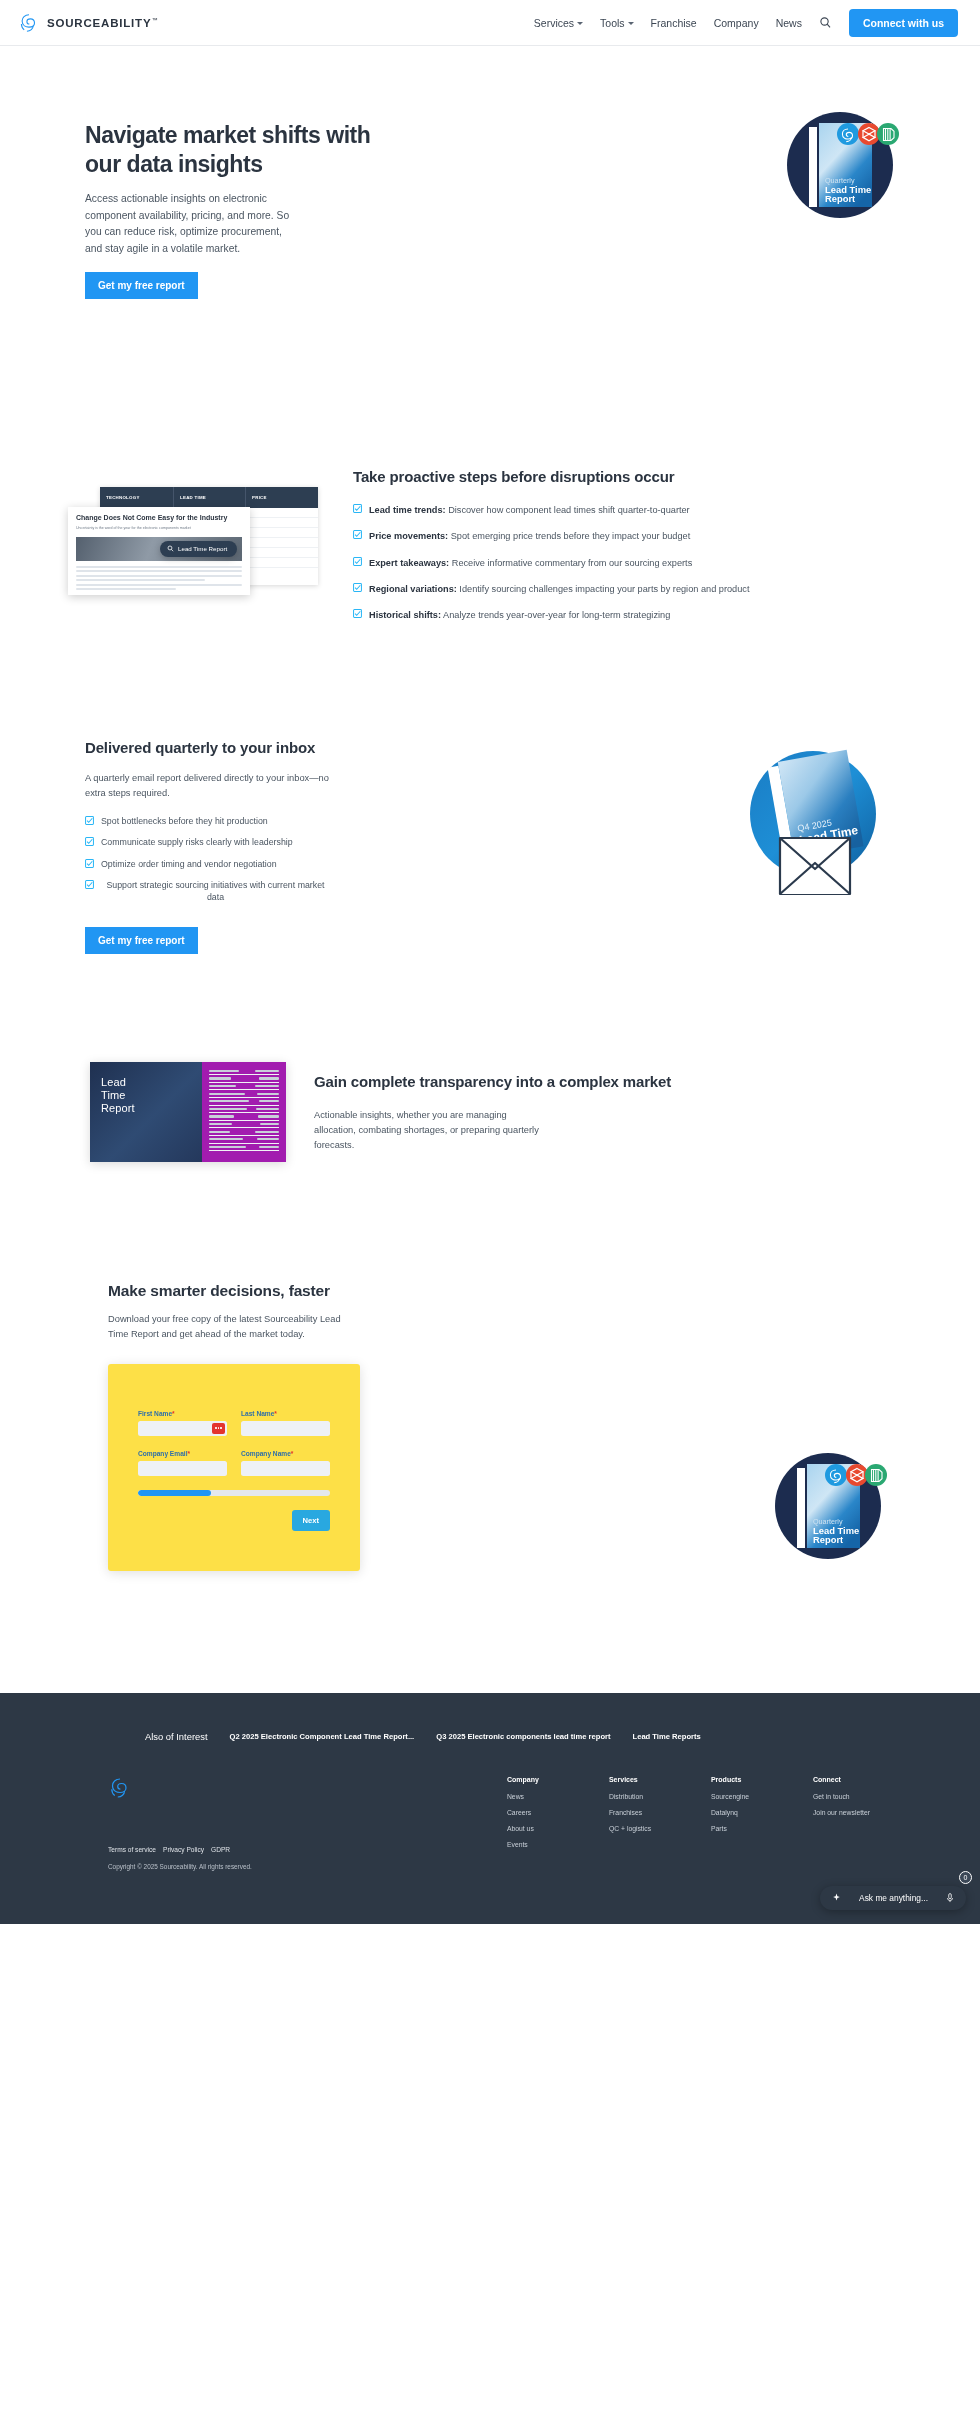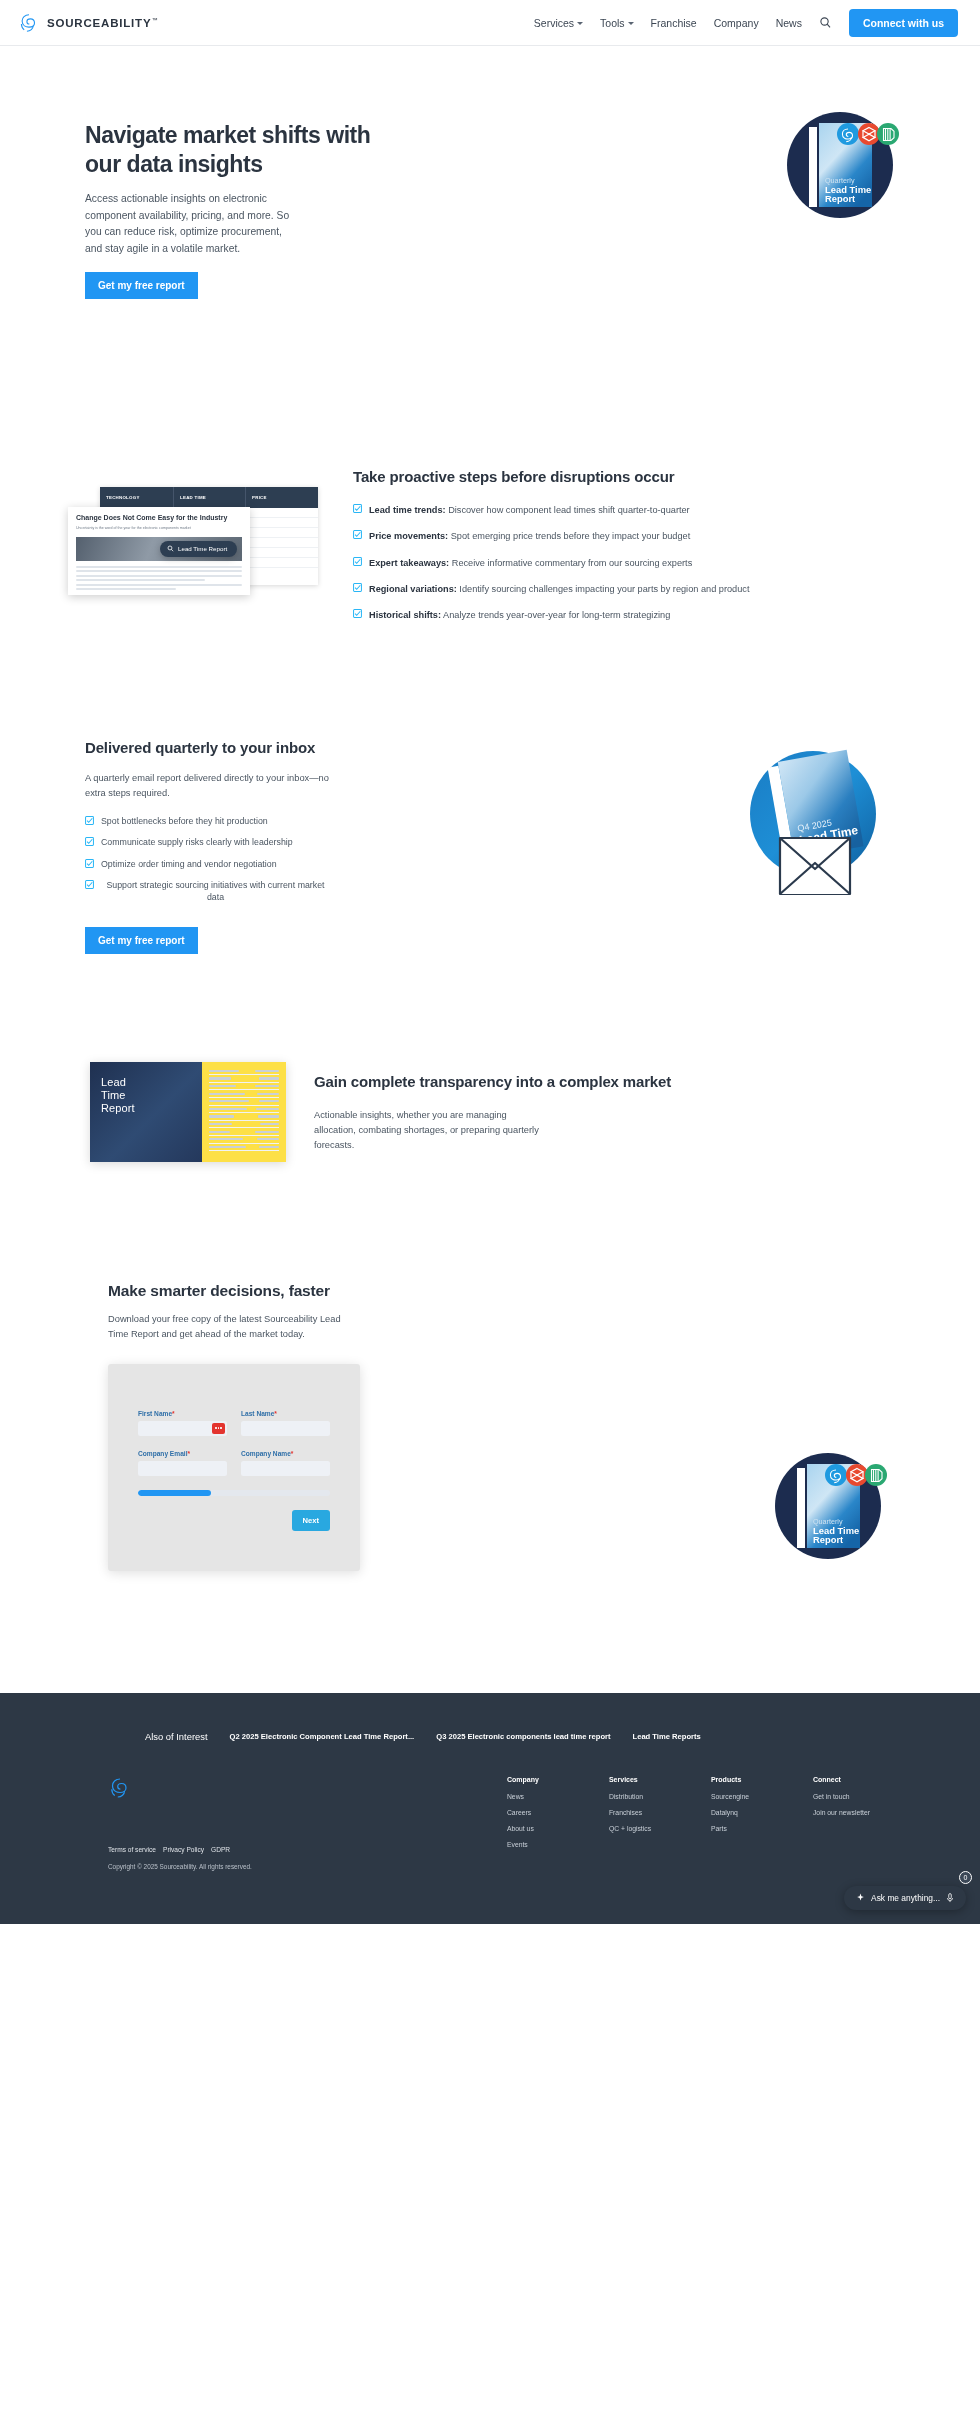--- a/index.html
+++ b/index.html
@@ -158,21 +158,21 @@
   .simple-list { margin-top: 14px; }
   .simple-item {
     display: flex; gap: 7px; align-items: flex-start; margin-bottom: 9px;
     font-size: 8.8px; color: #4a5561; line-height: 1.4; text-align: center;
   }
   .deliv-right { margin-left: auto; margin-right: 22px; padding-top: 4px; }
 
   
   .trans { display: flex; align-items: center; padding: 108px 85px 0 90px; gap: 28px; }
   .trans-card {
-    width: 196px; flex: 0 0 196px; height: 100px; background: #fde047;
+    width: 196px; flex: 0 0 196px; height: 100px; background: #a21caf;
     box-shadow: 0 2px 10px rgba(0,0,0,.15); display: flex; overflow: hidden;
   }
   .tc-left {
     width: 112px; background: linear-gradient(135deg,#1f3050,#2f4b73 55%,#24385c);
     color: #fff; padding: 14px 11px; font-size: 11px; font-weight: 500;
     line-height: 1.22; letter-spacing: .01em;
   }
   .tc-right { flex: 1; padding: 6px 7px; }
   .tc-row {
     display: flex; justify-content: space-between; align-items: center;
@@ -181,21 +181,21 @@
   .tc-row i { display: block; height: 2.1px; background: #c9d0d9; border-radius: 1px; }
   .trans-txt { flex: 1; padding-top: 2px; }
   .trans-copy { font-size: 9.3px; line-height: 1.62; color: #4a5561; margin-top: 16px; max-width: 235px; }
 
   
   .formsec { padding: 120px 60px 0 108px; display: flex; align-items: flex-start; }
   .form-left { width: 300px; }
   h2.form-title { font-size: 15.5px; font-weight: 700; color: #2b3440; letter-spacing: -0.01em; }
   .form-copy { font-size: 9.3px; line-height: 1.62; color: #4a5561; margin-top: 12px; max-width: 255px; }
   .form-card {
-    margin-top: 22px; width: 252px; background: #e5e5e5; border-radius: 3px;
+    margin-top: 22px; width: 252px; background: #fde047; border-radius: 3px;
     box-shadow: 0 2px 12px rgba(0,0,0,.13); padding: 46px 30px 40px;
   }
   .frow { display: flex; gap: 14px; margin-bottom: 14px; }
   .fcell { flex: 1; }
   .flabel { font-size: 6.6px; font-weight: 700; color: #2f6fa8; display: block; margin-bottom: 4px; }
   .req { color: #e3342f; }
   .finput {
     width: 100%; height: 15px; background: #eef1f6; border: none;
     border-radius: 2.5px; position: relative;
   }
@@ -234,21 +234,21 @@
   .fcol a {
     display: block; font-size: 6.8px; color: #c9d0d8; text-decoration: none;
     margin-bottom: 9px; cursor: pointer; white-space: nowrap;
   }
   .ffill { height: 54px; }
 
   
   .chat {
     position: absolute; right: 14px; bottom: 14px;
     background: #2d3845; color: #fff; border-radius: 18px;
-    padding: 7px 12px; font-size: 8.4px; display: flex; align-items: center; gap: 6px;
+    padding: 7px 12px; font-size: 8.4px; display: flex; align-items: center; gap: 18px;
     box-shadow: 0 2px 10px rgba(0,0,0,.3); cursor: pointer;
   }
   .chat-badge {
     position: absolute; right: 8px; bottom: 40px; width: 13px; height: 13px;
     border-radius: 50%; background: #3c4857; color: #fff; font-size: 7px;
     display: flex; align-items: center; justify-content: center;
     border: 1.5px solid #fff;
   }
 </style>
 </head>

